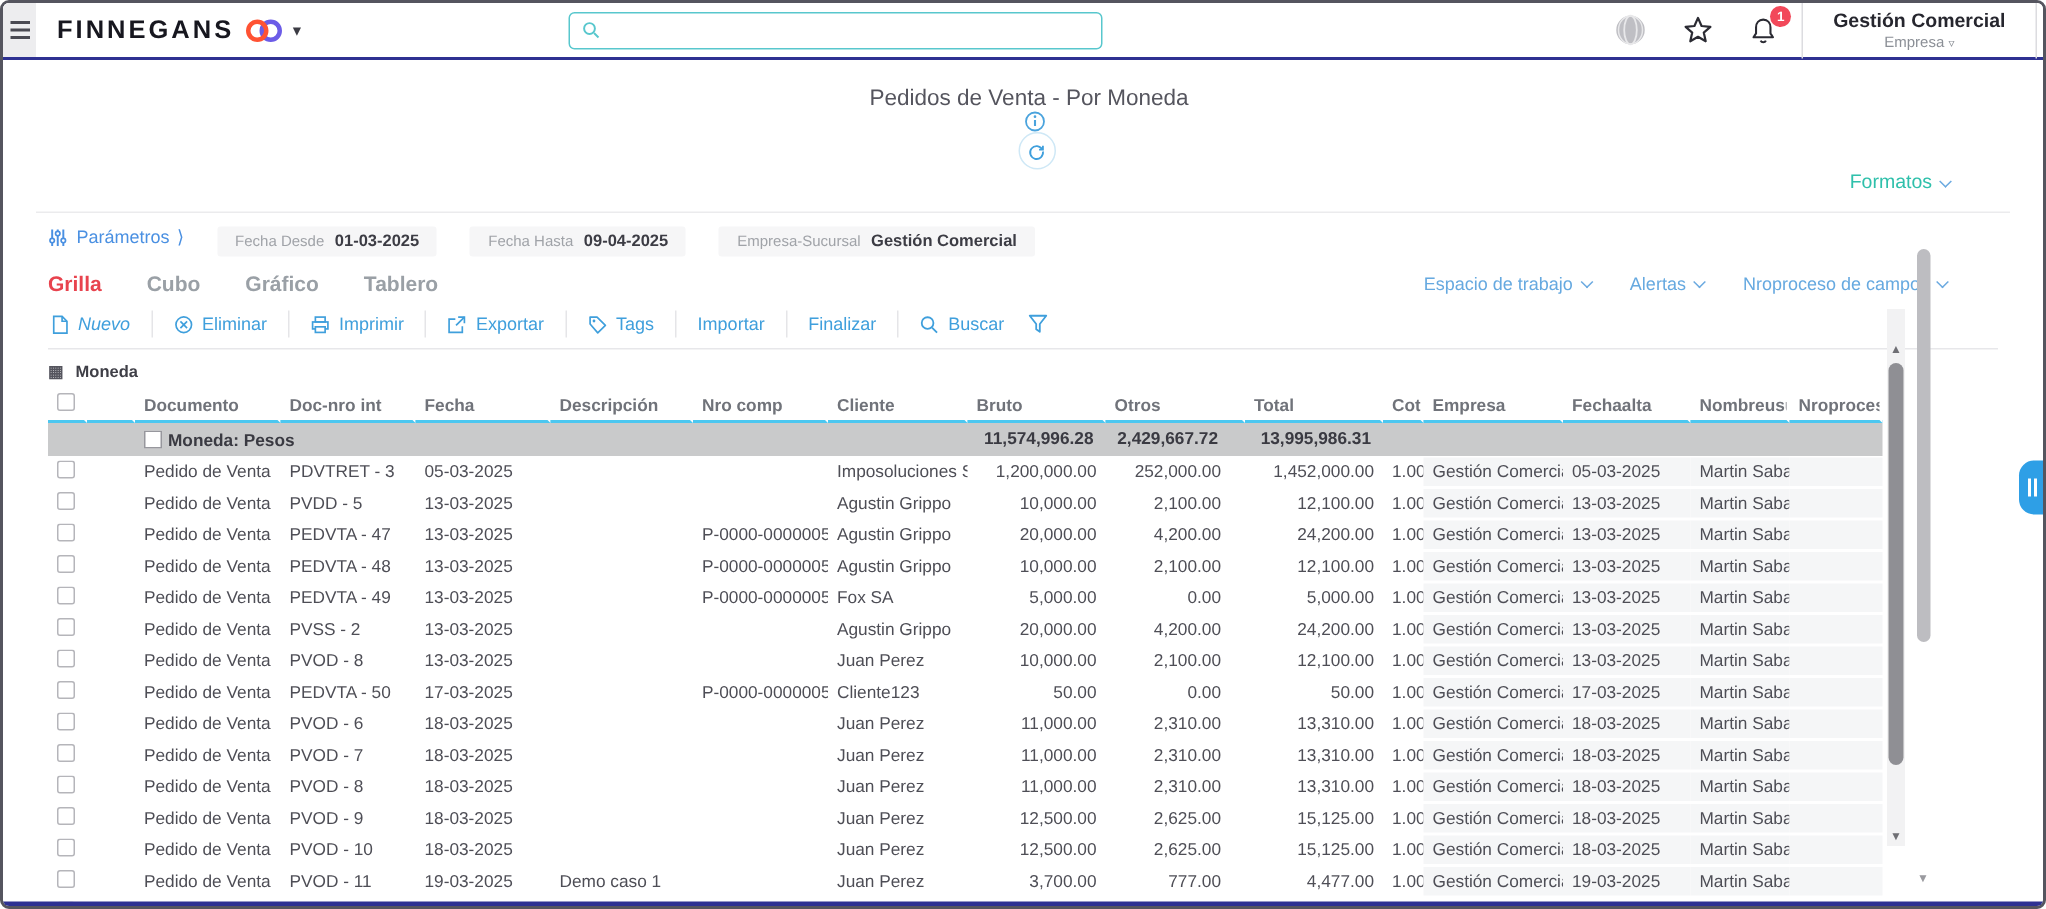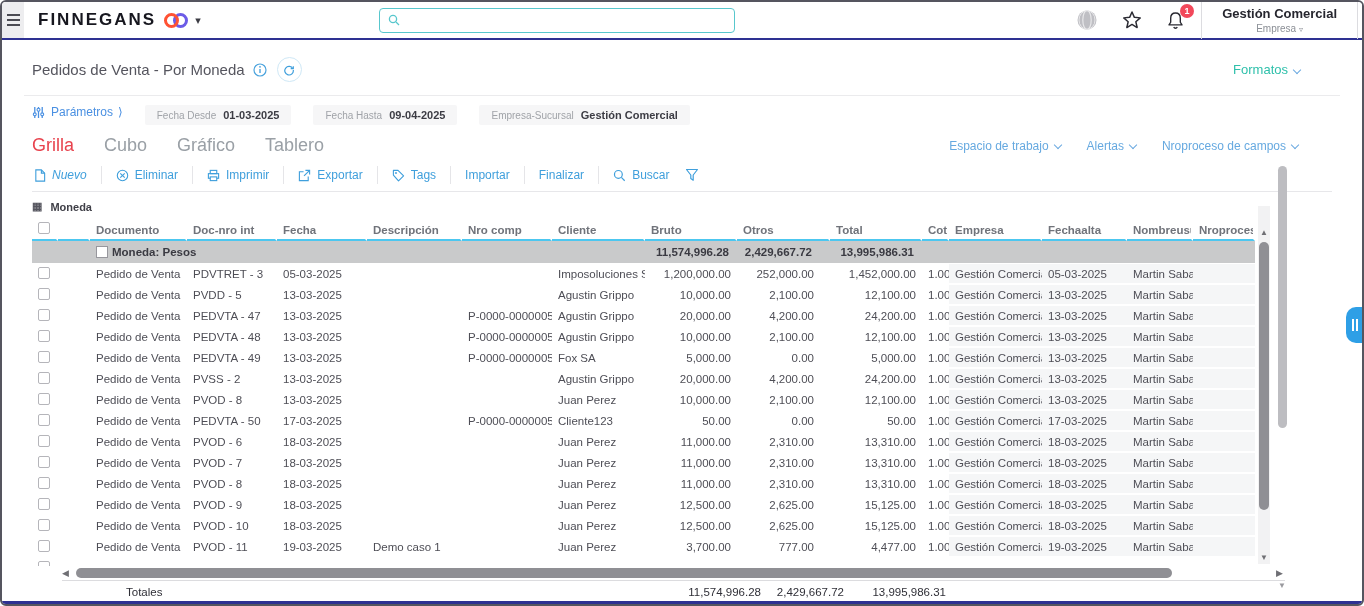--- a/index.html
+++ b/index.html
@@ -32,40 +32,40 @@
            background:#f2485a; color:#fff; font-size:9px; font-weight:bold; display:flex;
            align-items:center; justify-content:center; padding:0 3px; }
   .vsep { width:1px; height:37px; background:#dcdce0; margin:0 4px; }
   .sel-block { text-align:center; padding:0 16px; cursor:pointer; }
   .sel-main { font-size:13px; font-weight:bold; color:#26262e; }
   .sel-main.ws { font-weight:normal; font-size:14px; letter-spacing:1px; color:#5a6270; }
   .sel-sub { font-size:10px; color:#8b8f96; margin-top:2px; }
   .sel-sub .tri { font-size:8px; }
 
   
-  .title-row { display:flex; align-items:center; margin:0 22px; padding:17px 0 13px 8px; border-bottom:1px solid #ebebed; }
+  .title-row { display:flex; align-items:center; margin:0 22px; padding:17px 0 13px 8px; border-bottom:1px solid #ebebed;flex-direction:column; }
   .page-title { font-size:15px; color:#55555e; }
   .info-ic { margin-left:8px; display:flex; }
   .refresh-btn { margin-left:10px; width:25px; height:25px; border:1px solid #cfe8f6; border-radius:50%;
                  background:#fff; display:flex; align-items:center; justify-content:center; cursor:pointer; }
   .formats { margin-left:auto; margin-right:40px; font-size:13px; color:#2fc0ab; cursor:pointer; display:flex; align-items:center; }
   .chev { display:inline-block; width:6px; height:6px; border-right:1.5px solid #6aa9e0;
           border-bottom:1.5px solid #6aa9e0; transform:rotate(45deg); margin-left:6px; vertical-align:2px; }
 
   
   .params-row { display:flex; align-items:flex-start; margin:9px 30px 0; }
   .param-btn { display:flex; align-items:center; color:#4a90e2; font-size:12px; cursor:pointer; }
   .param-btn .gt { margin-left:5px; font-size:12px; }
   .chip { display:flex; align-items:baseline; background:#f6f6f7; border-radius:2px; padding:4px 12px; margin-left:22px; cursor:pointer; }
   .chip .lab { font-size:10px; color:#a0a3a8; margin-right:7px; }
   .chip .val { font-size:11px; font-weight:bold; color:#3c3c44; }
 
   
   .tabs-row { display:flex; align-items:center; margin:10px 30px 0; padding-right:34px; }
-  .tab { font-size:18px; color:#9aa0a6; margin-right:30px; cursor:pointer; }
+  .tab { font-size:14px; color:#9aa0a6; margin-right:30px; cursor:pointer;font-weight:bold; }
   .tab.active { color:#e8434e; }
   .right-links { margin-left:auto; display:flex; gap:26px; }
   .rlink { font-size:12px; color:#66a9e0; cursor:pointer; white-space:nowrap; }
 
   
   .toolbar { display:flex; align-items:center; margin:10px 30px 0; border-bottom:1px solid #e7e7ea; padding-bottom:7px; }
   .tbtn { display:flex; align-items:center; gap:6px; color:#3f9fdc; font-size:12px; padding:2px 14px;
           border-right:1px solid #e5e5e8; cursor:pointer; background:none; border-top:none; border-left:none; border-bottom:none;
           font-family:"Liberation Sans", sans-serif; }
   .tbtn.first { padding-left:2px;font-style:italic; }

